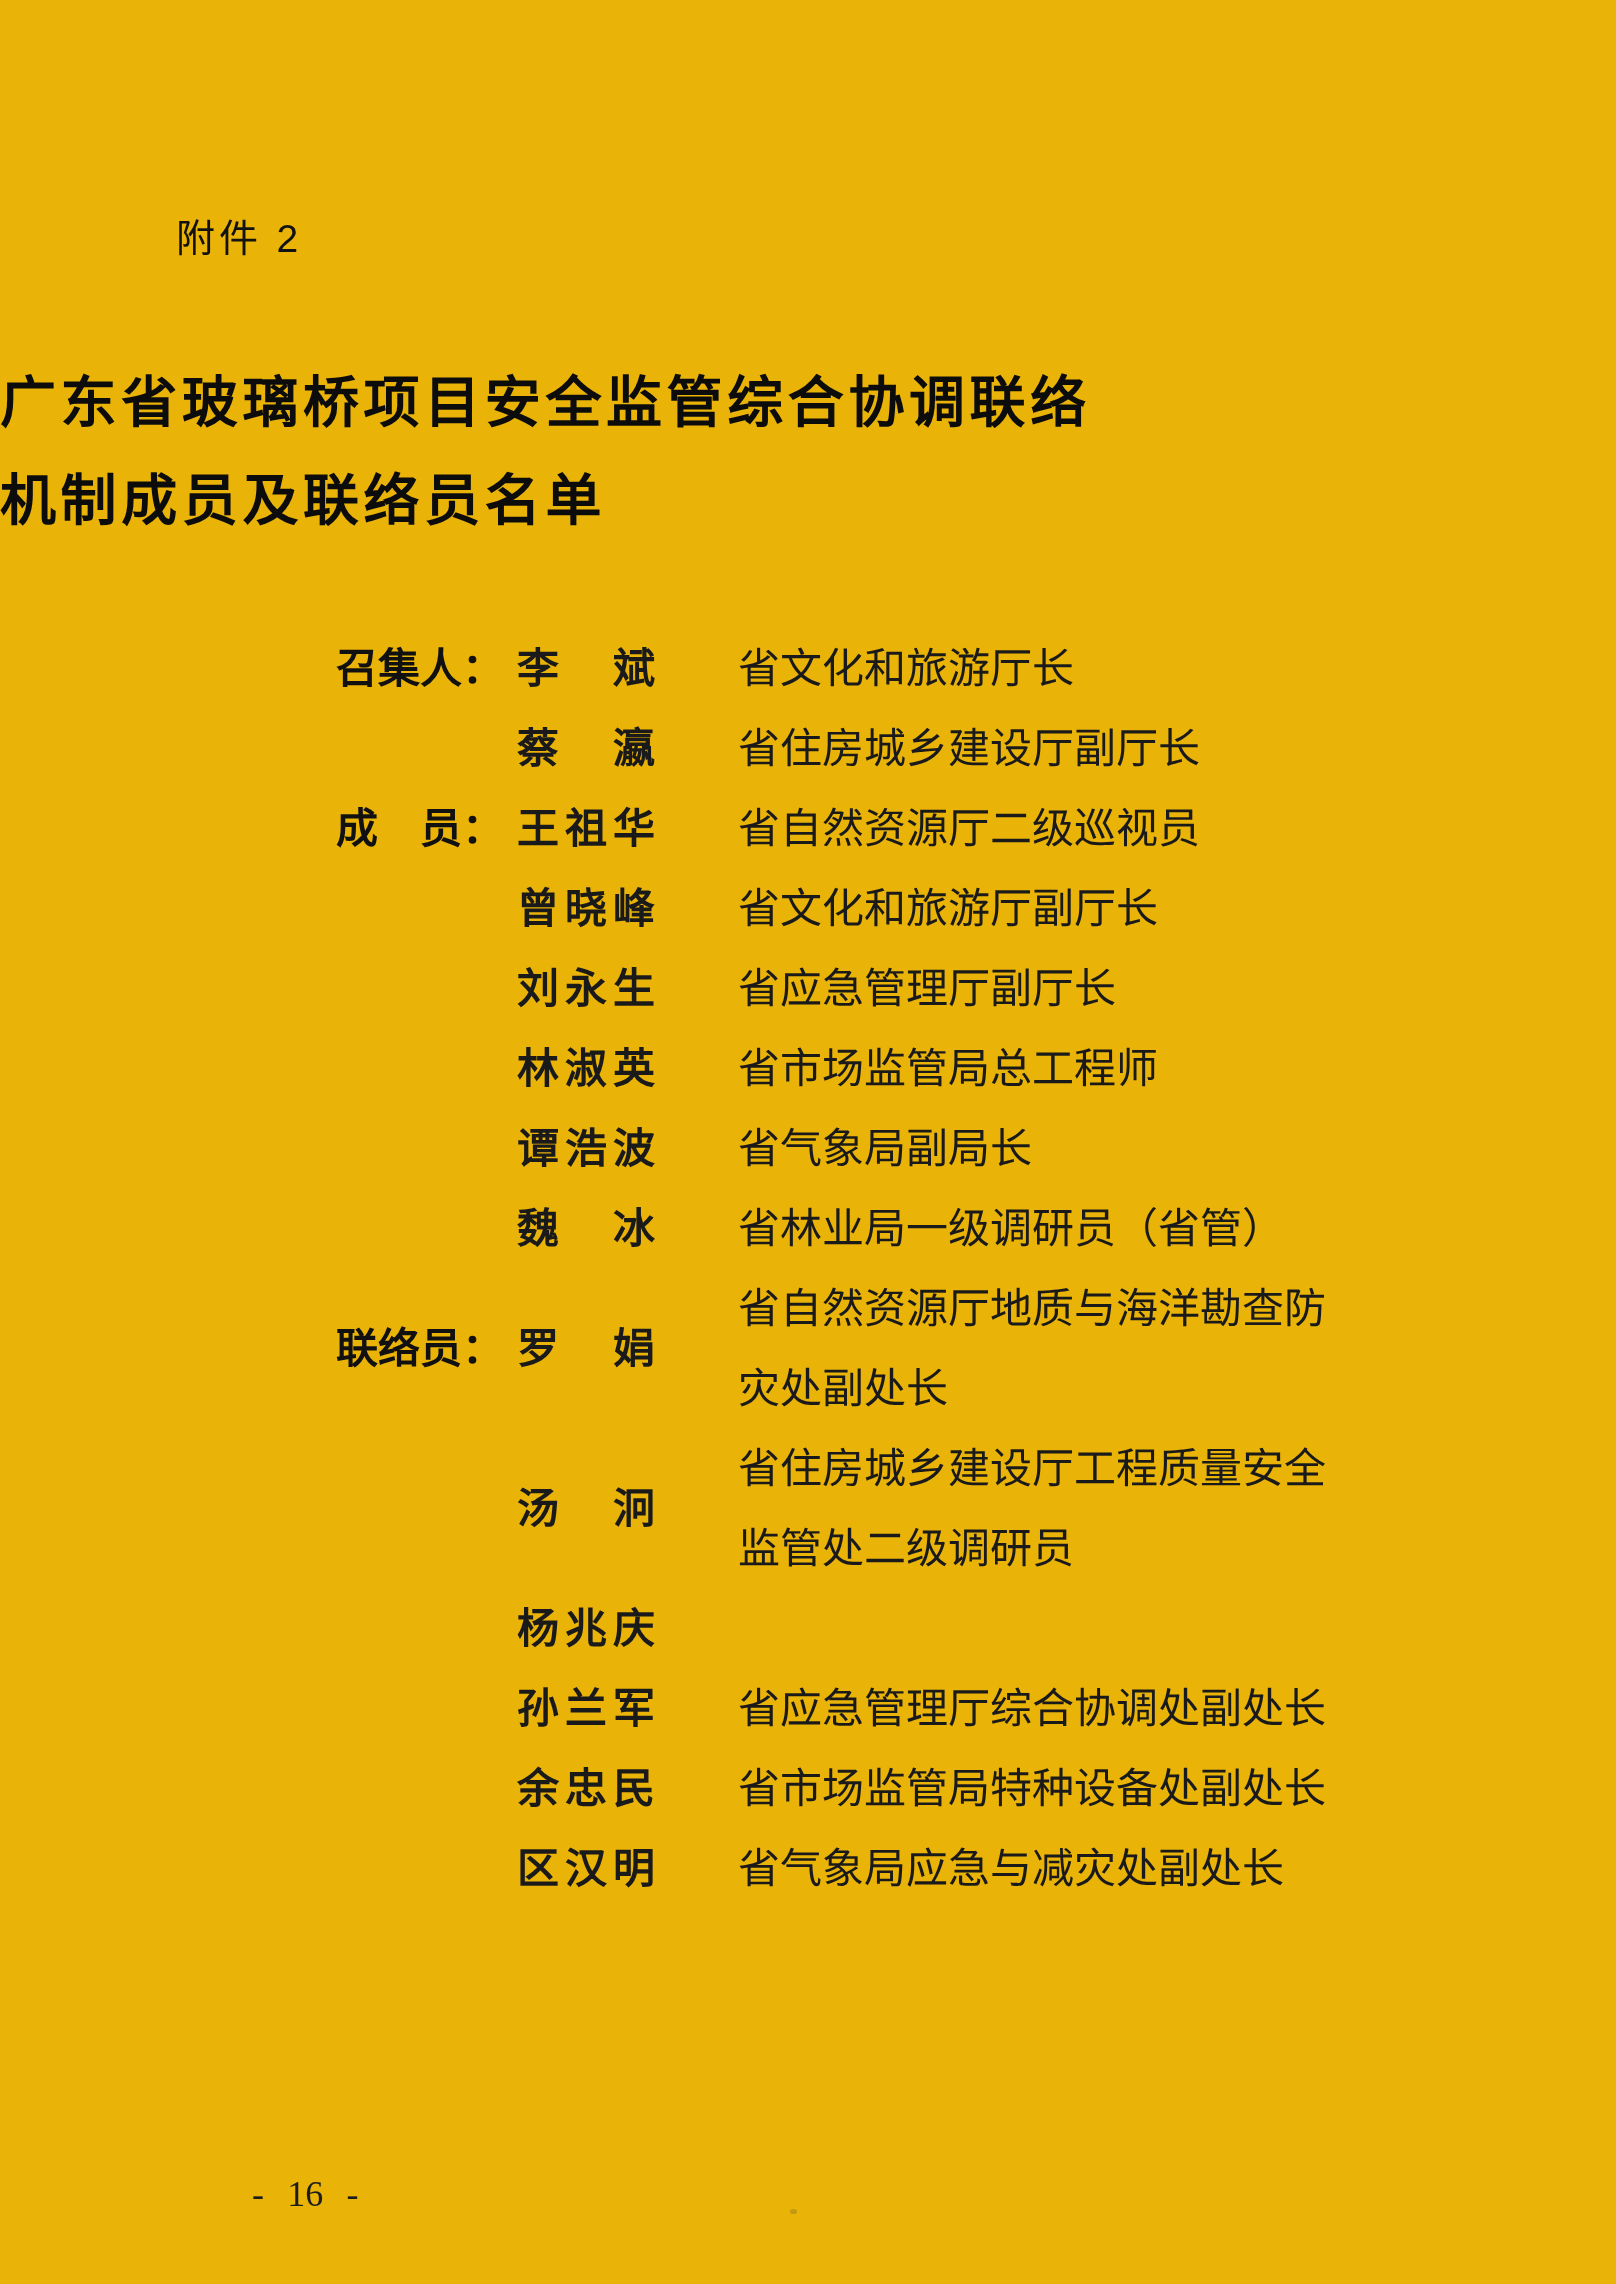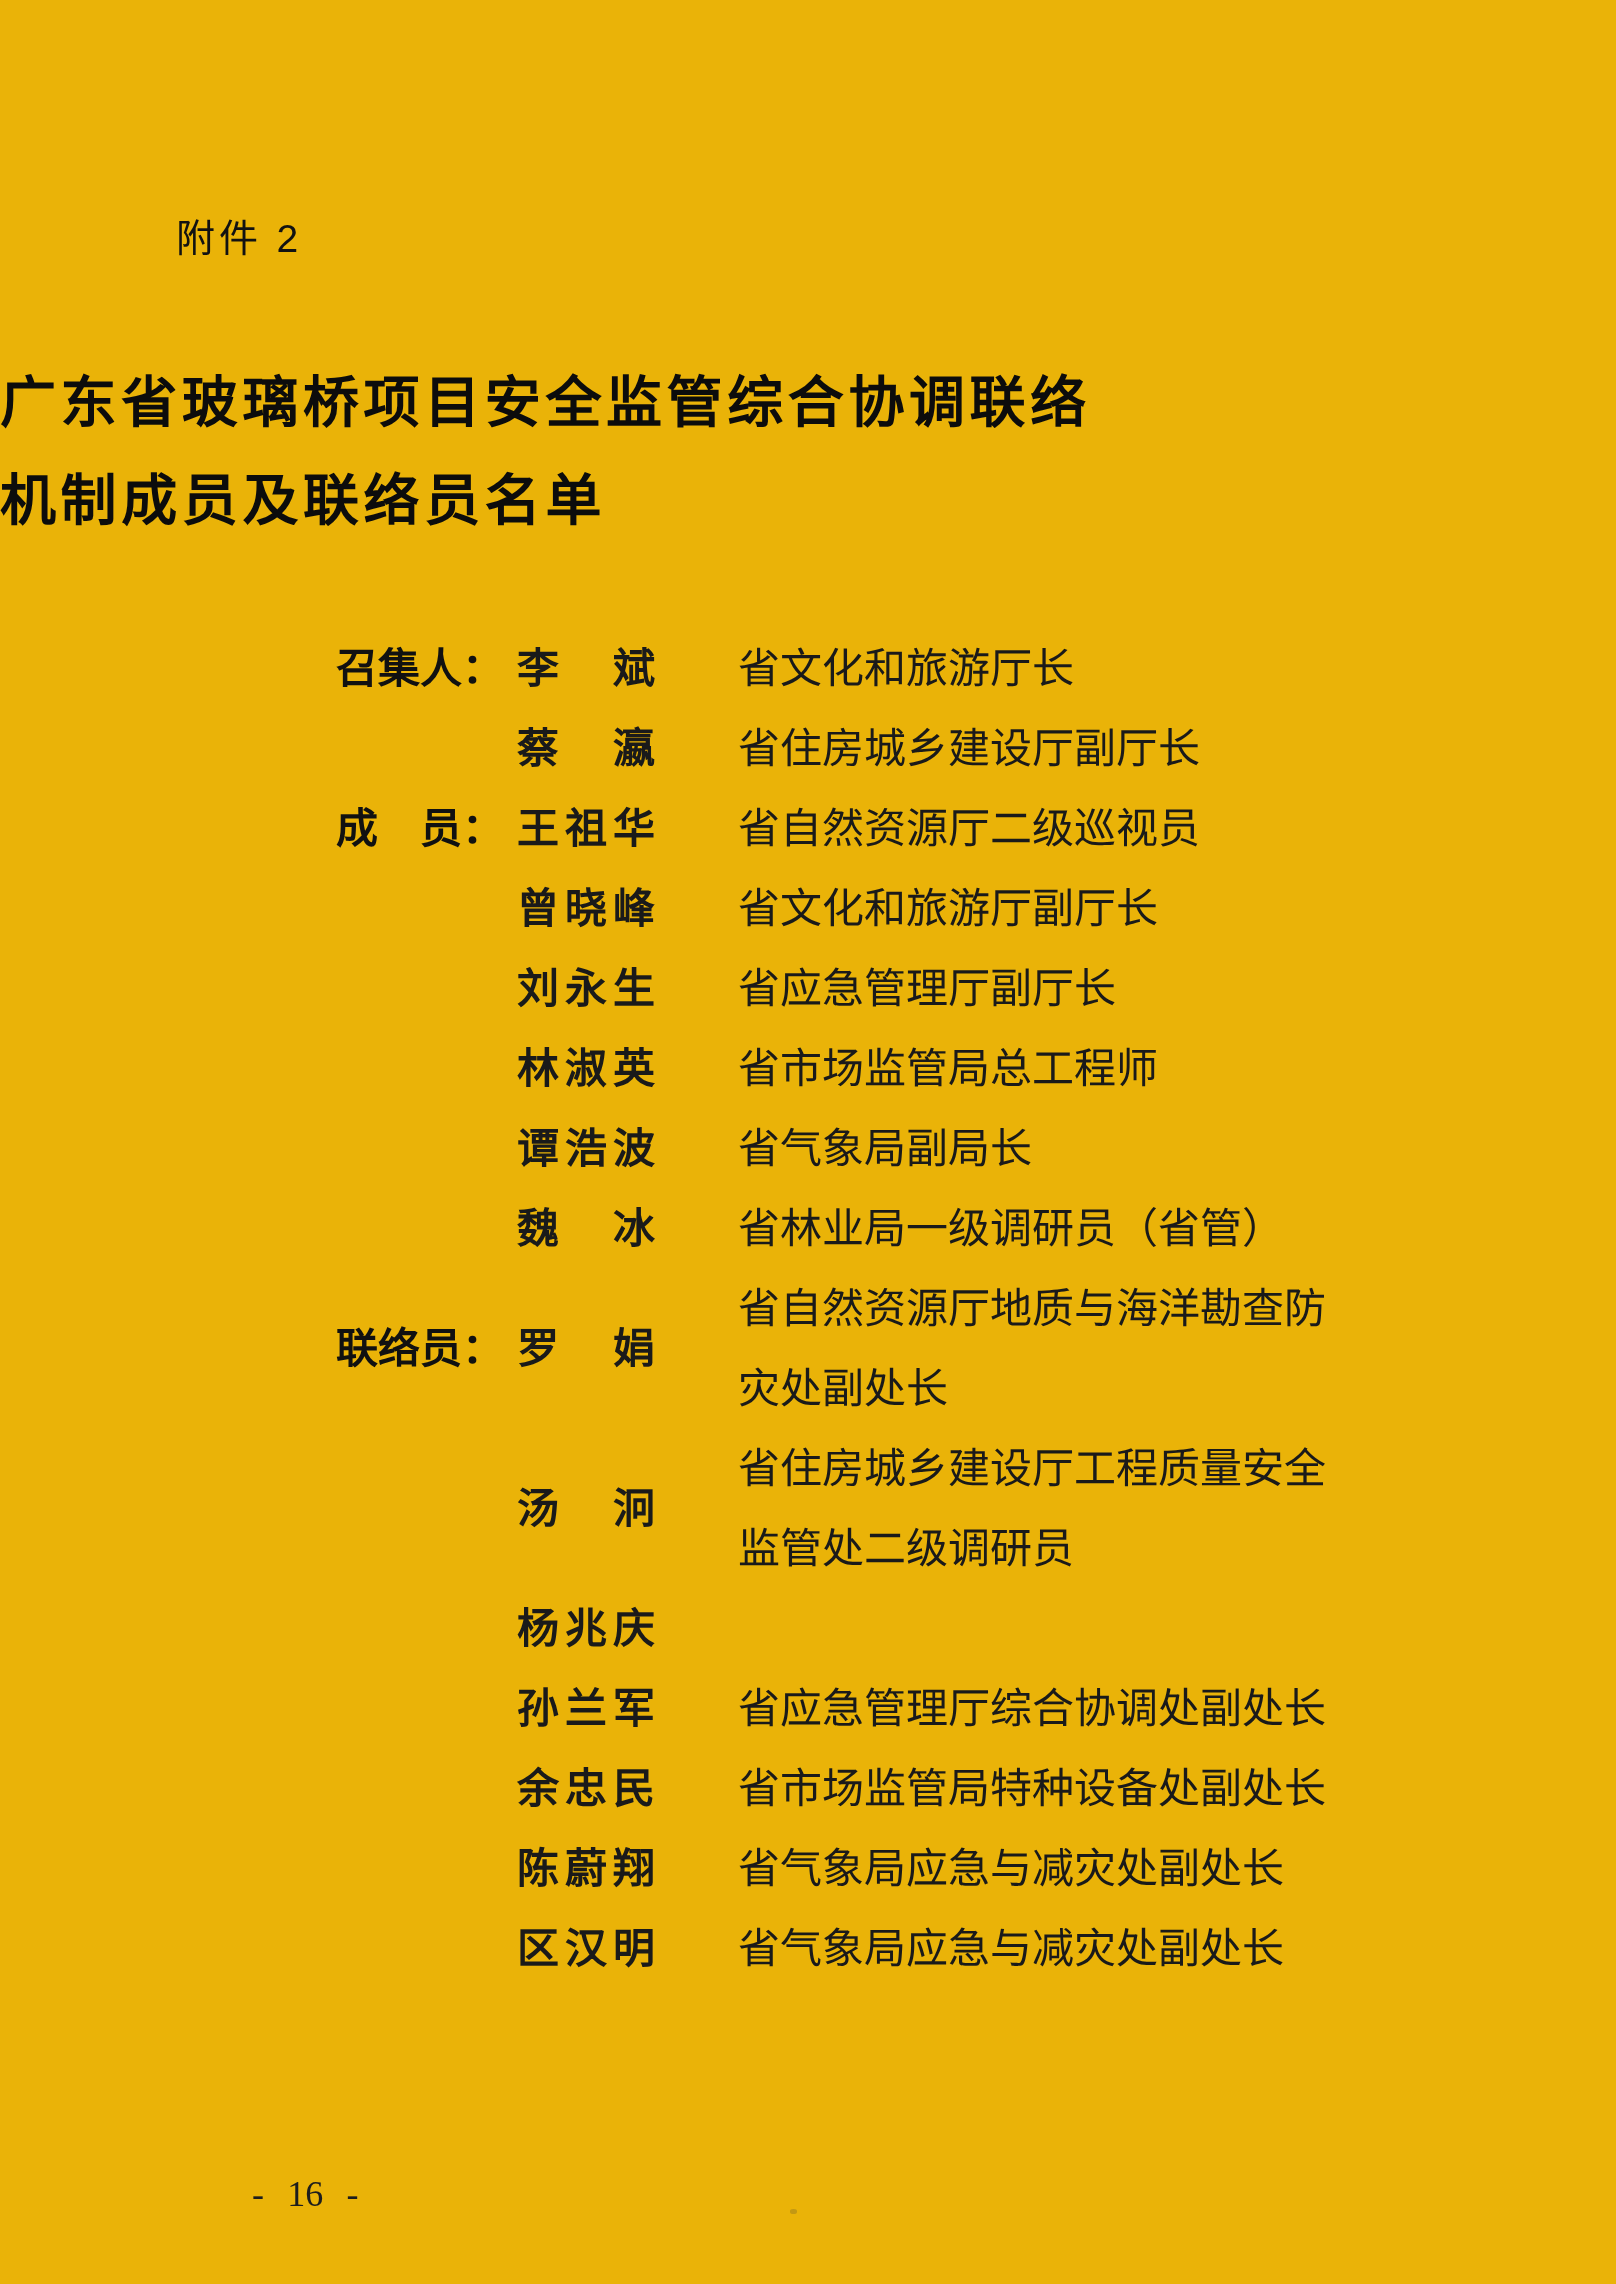--- a/index.html
+++ b/index.html
@@ -180,25 +180,20 @@
       <span class="name">孙兰军</span>
       <span class="pos">省应急管理厅综合协调处副处长</span>
     </div>
 
     <div class="row">
       <span class="role"></span>
       <span class="name">余忠民</span>
       <span class="pos">省市场监管局特种设备处副处长</span>
     </div>
 
-    <div class="row">
-      <span class="role"></span>
-      <span class="name">陈蔚翔</span>
-      <span class="pos">省气象局应急与减灾处副处长</span>
-    </div>
 
     <div class="row">
       <span class="role"></span>
       <span class="name">区汉明</span>
       <span class="pos">省气象局应急与减灾处副处长</span>
     </div>
 
   </div>
 
   <div class="page-number">- 16 -</div>

